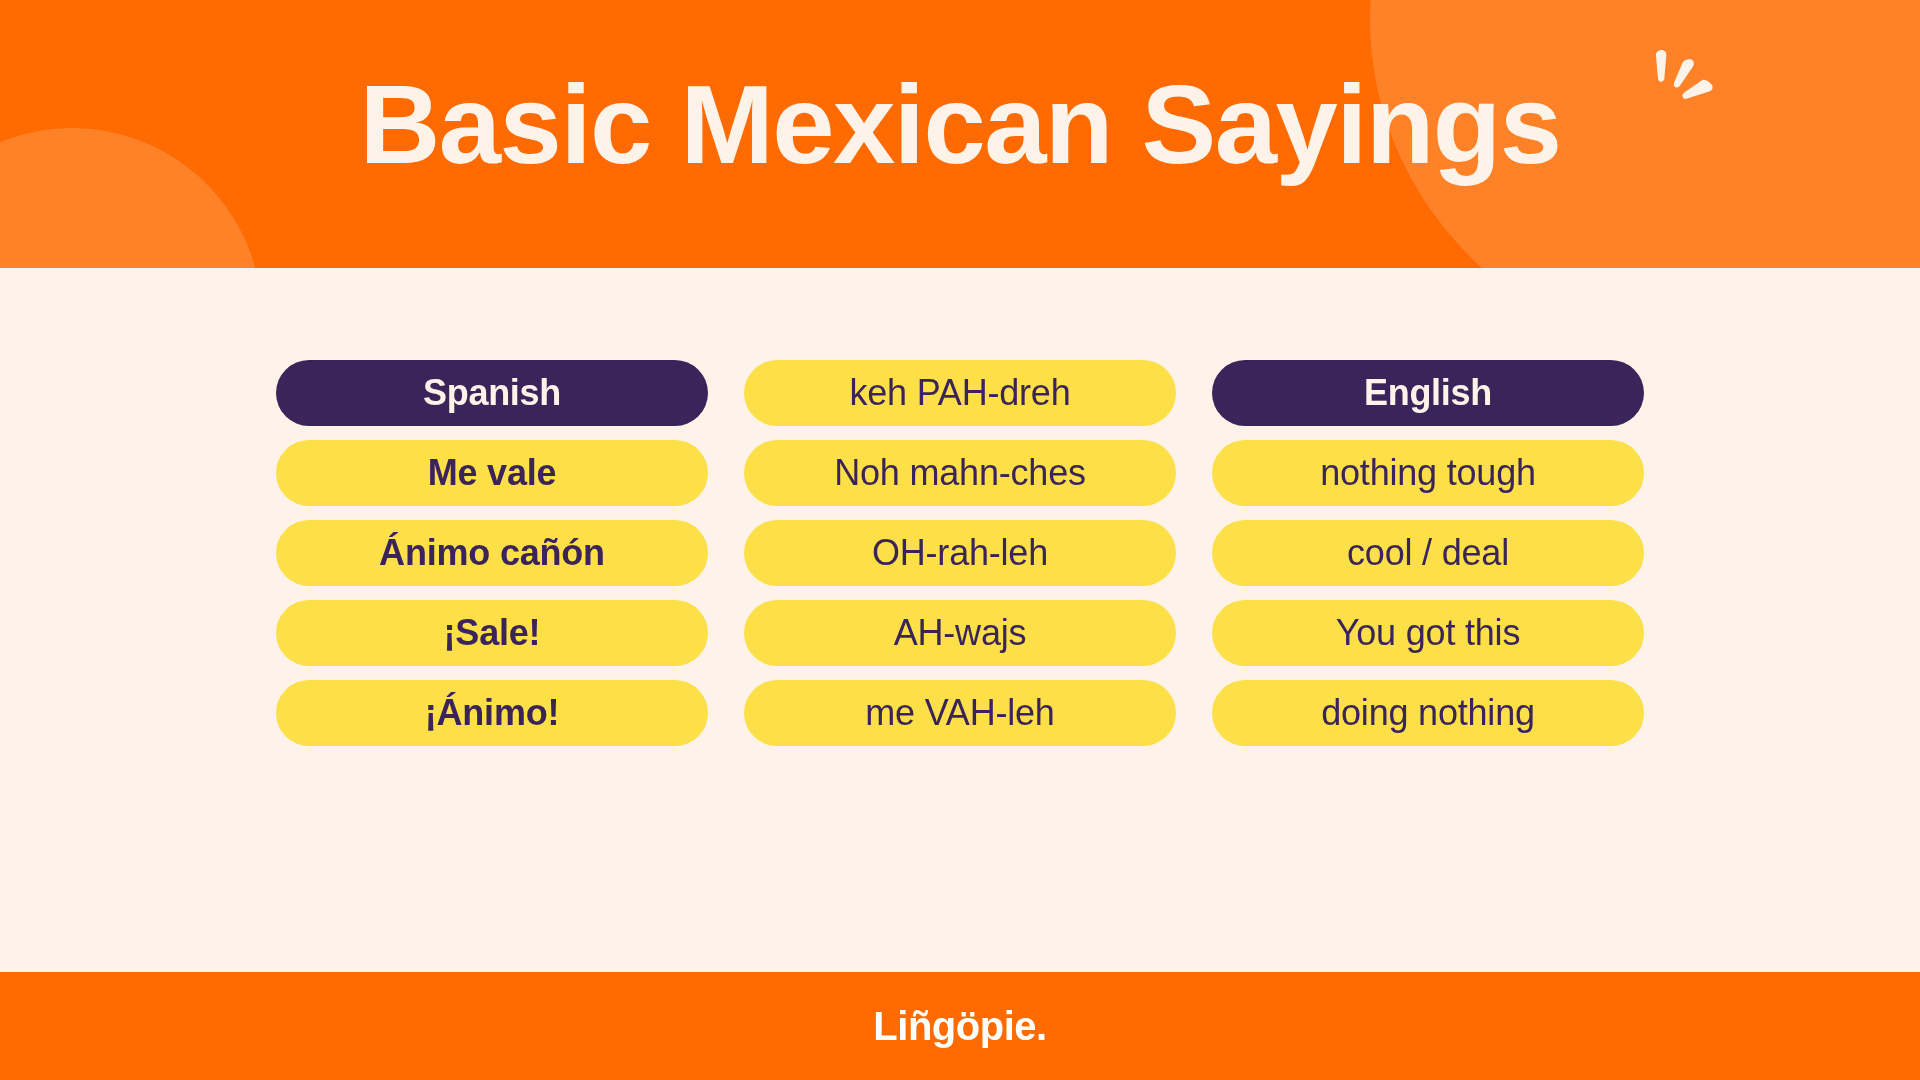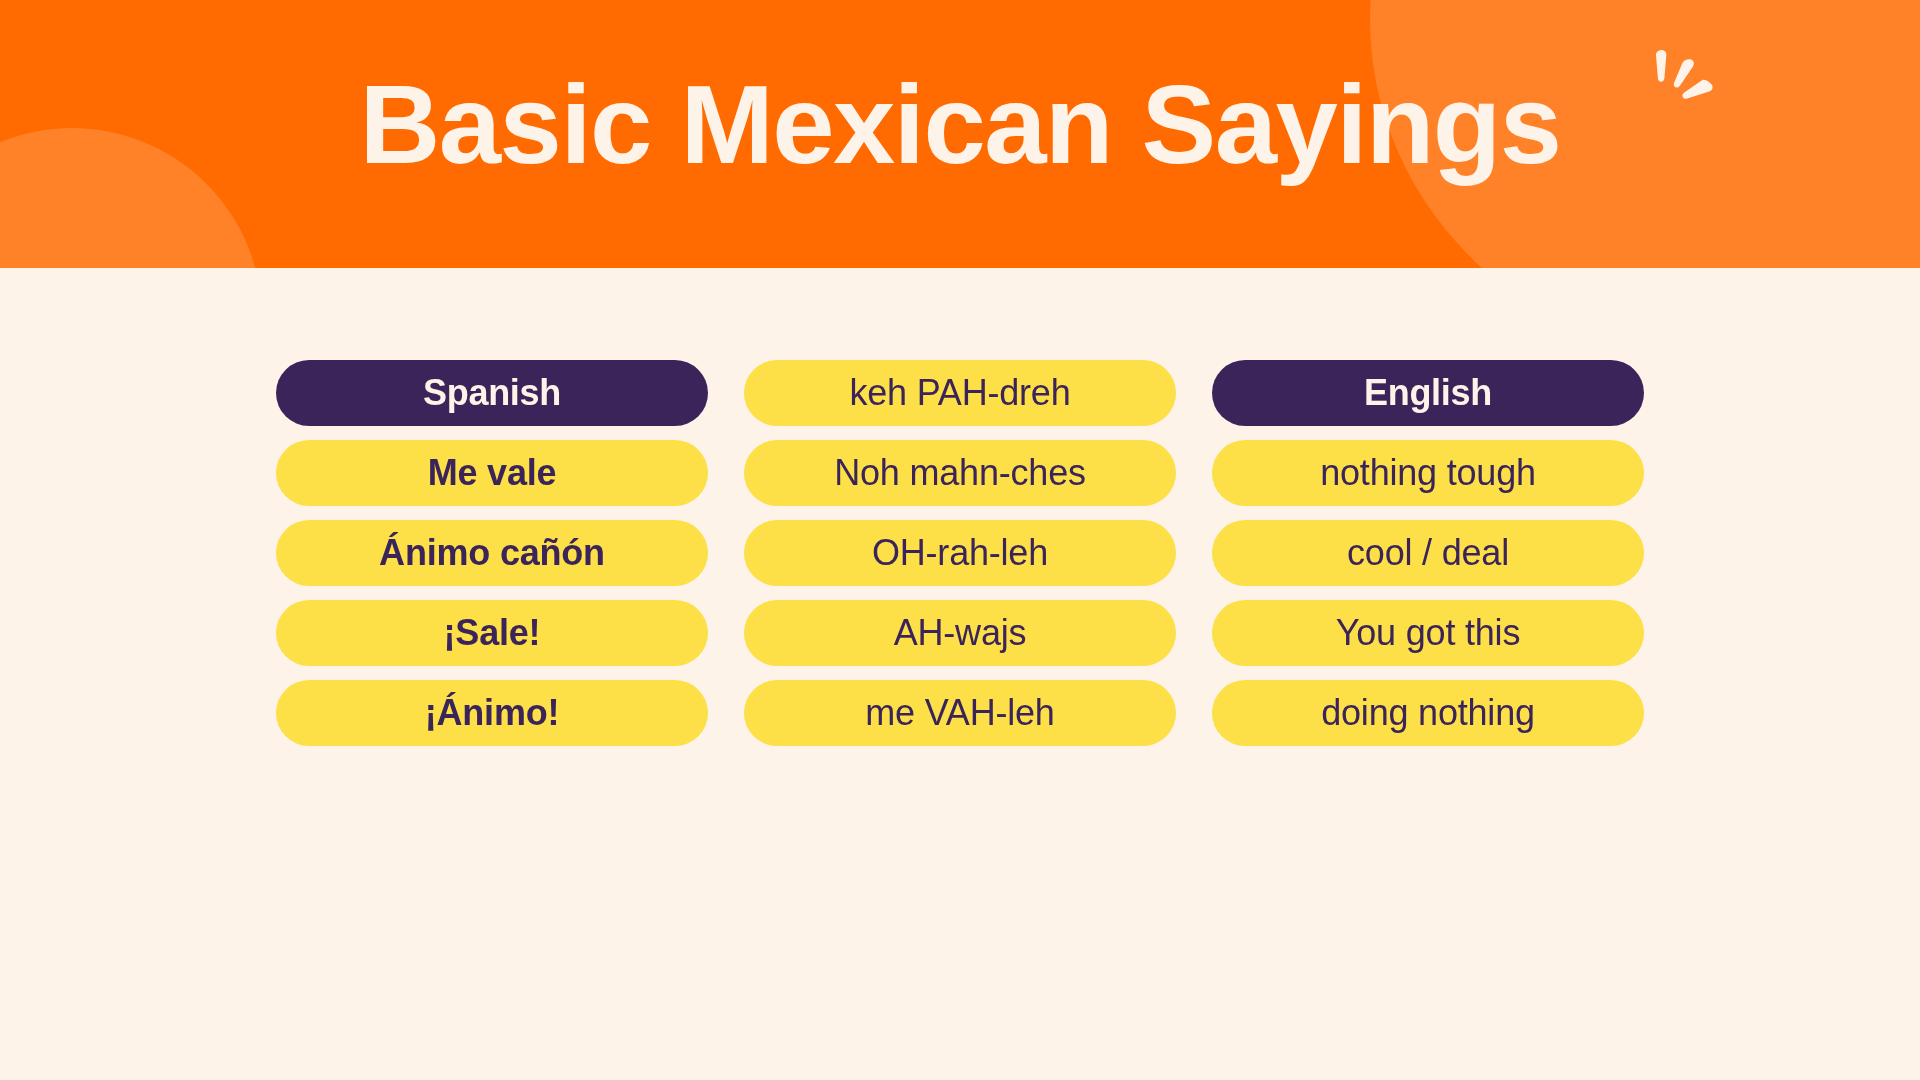--- a/index.html
+++ b/index.html
@@ -201,14 +201,17 @@
         <div class="col-head">English</div>
         <div class="cell">nothing tough</div>
         <div class="cell">cool / deal</div>
         <div class="cell">You got this</div>
         <div class="cell">doing nothing</div>
       </div>
 
     </div>
   </div>
 
+  <div class="footer">
+    <div class="footer-logo">Liñgöpie.</div>
+  </div>
 
 </div>
 
 </body></html>

